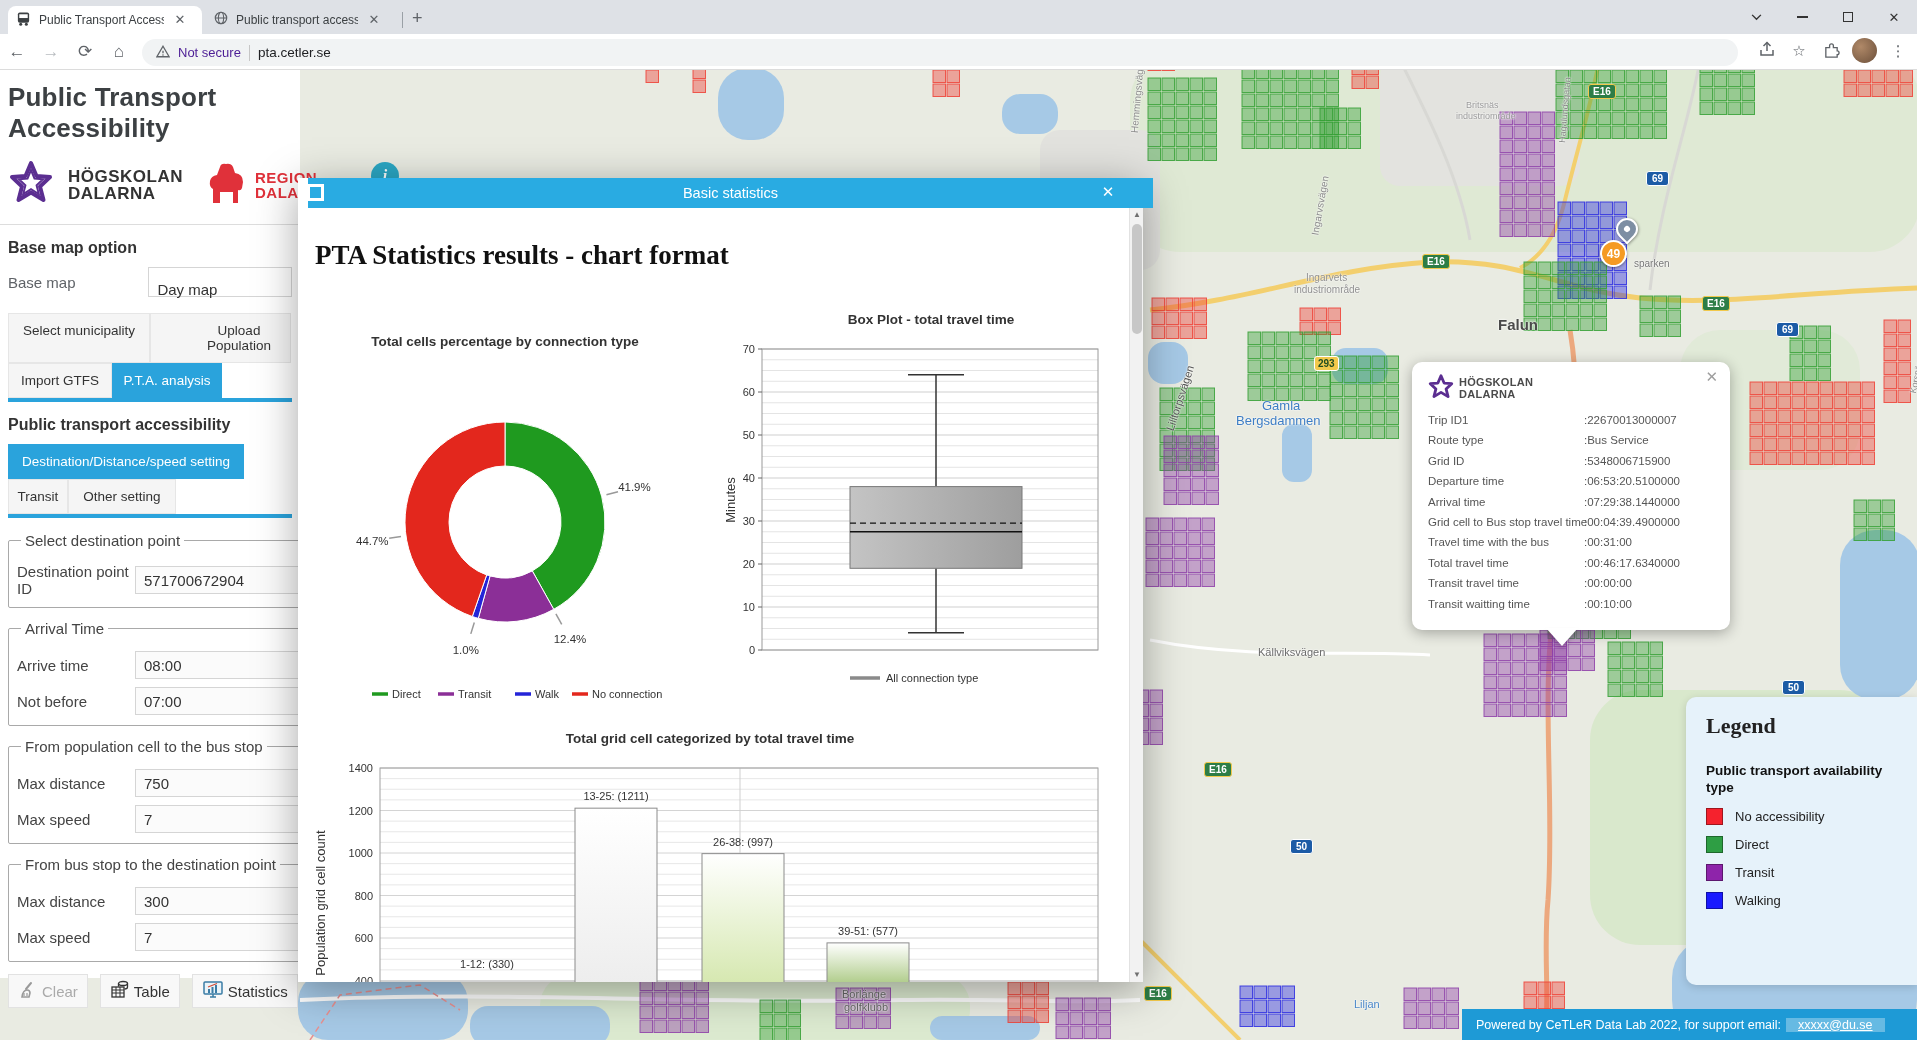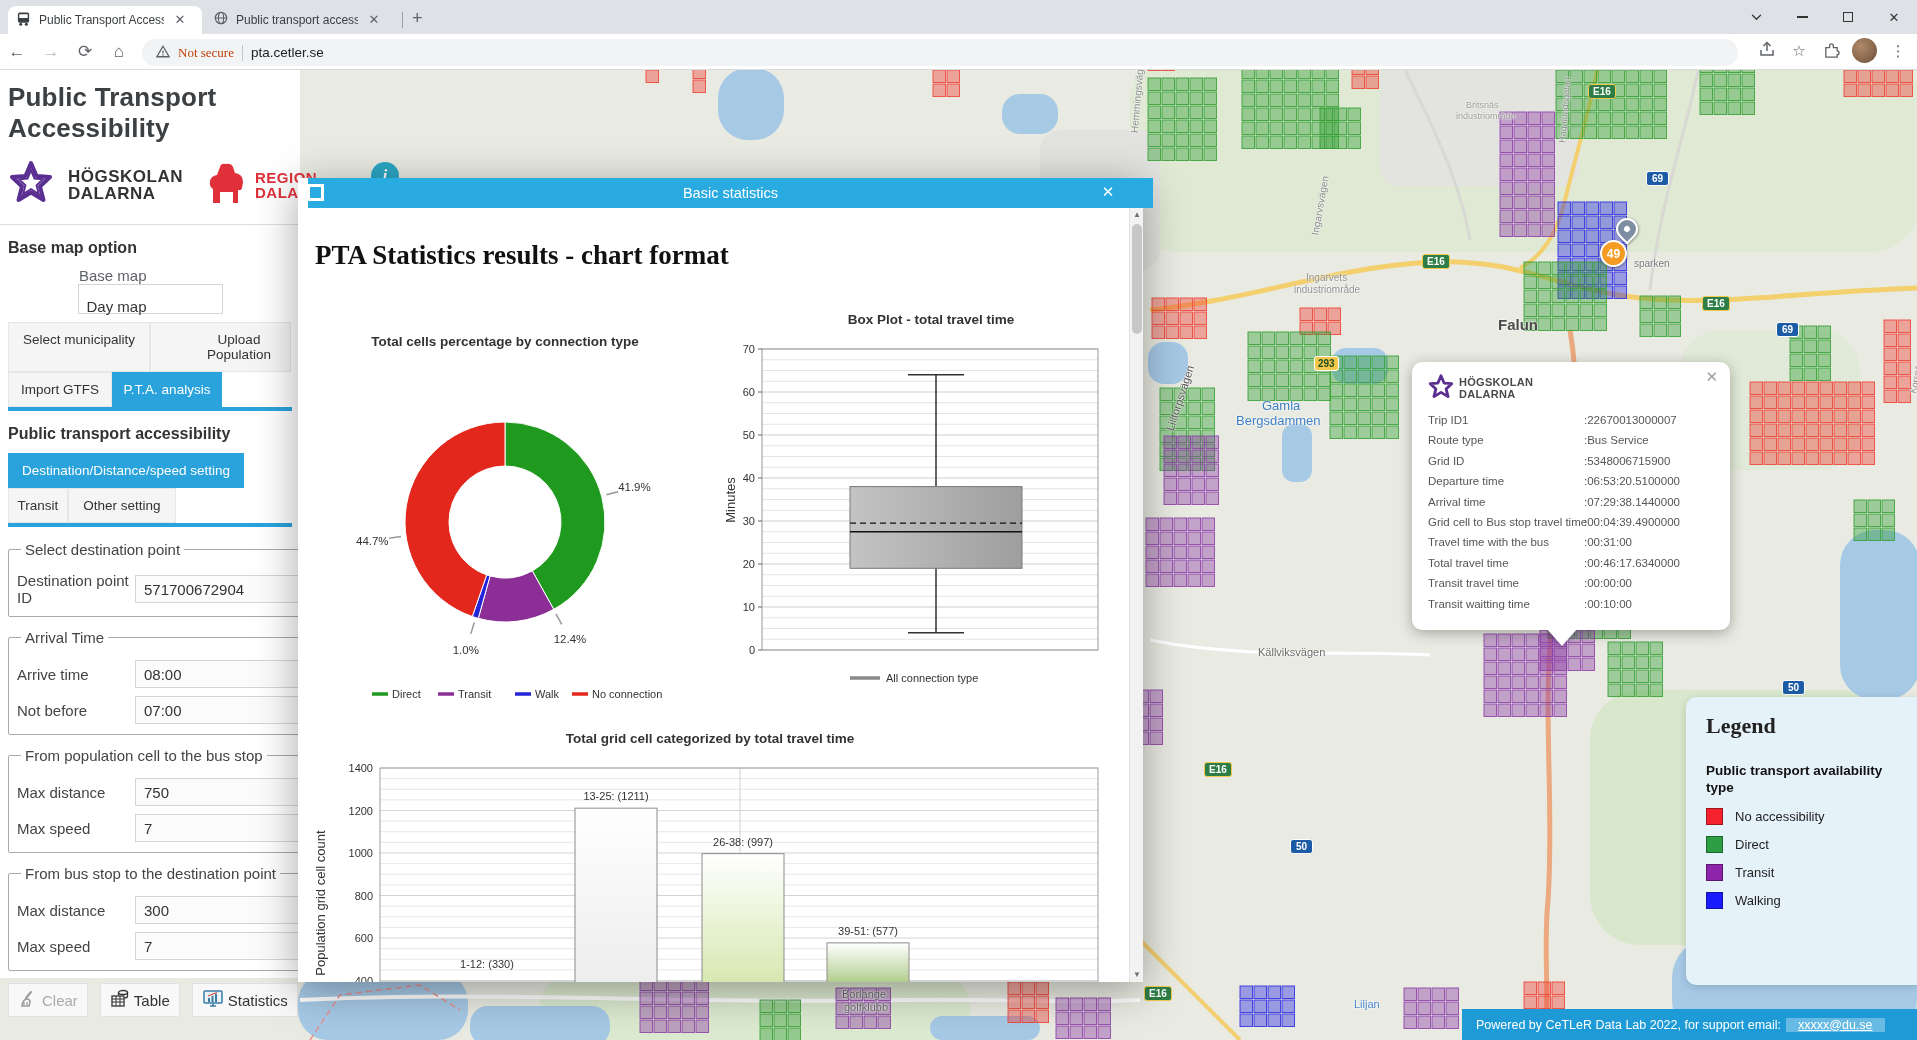--- a/index.html
+++ b/index.html
@@ -15,21 +15,21 @@
   .newtab { position:absolute; top:8px; font-size:18px; color:#5f6368; }
   .tabdiv { position:absolute; top:12px; width:1px; height:16px; background:#9aa0a6; }
   .winbtns { position:absolute; top:0; right:0; height:34px; display:flex; align-items:center; z-index:41; }
   .winbtn { width:46px; height:34px; display:flex; align-items:center; justify-content:center; color:#333; font-size:13px; }
   .sq { width:10px; height:10px; border:1px solid #333; }
   .mindash { width:11px; height:1.5px; background:#333; }
   .toolbar { position:absolute; left:0; top:34px; width:1917px; height:36px; background:#fff; border-bottom:1px solid #dcdcdc; z-index:40; display:flex; align-items:center; }
   .navic { font-size:17px; color:#5f6368; width:34px; text-align:center; }
   .navic.dim { color:#b8bcc0; }
   .omnibox { position:absolute; left:142px; top:5px; width:1596px; height:27px; background:#f1f3f4; border-radius:14px; display:flex; align-items:center; padding:0 14px; gap:8px; }
-  .omni-sec { color:#c2410c; font-size:13px;font-family:Liberation Serif, serif; }
+  .omni-sec { color:#4c1d95; font-size:13px; }
   .omni-div { width:1px; height:16px; background:#c6c6c6; }
   .omni-url { color:#202124; font-size:13.5px; }
   .tb-right { position:absolute; right:8px; top:38px; display:flex; align-items:center; gap:10px; z-index:42; }
   .tb-ic { width:22px; text-align:center; color:#5f6368; font-size:15px; }
   .avatar { width:25px; height:25px; border-radius:50%; background:radial-gradient(circle at 35% 35%, #b08968, #6b4f3a); }
 
   
   #map { position:absolute; left:0; top:70px; width:1917px; height:970px; background:#e9ebe2; z-index:1; }
   .patch { position:absolute; }
   .maplabel { position:absolute; white-space:nowrap; text-shadow:0 0 2px #fff,0 0 2px #fff; z-index:4; }
@@ -44,21 +44,21 @@
   .marker-pin::after { content:""; position:absolute; left:6px; top:6px; width:6px; height:6px; background:#fff; border-radius:50%; }
 
   
   #sidebar { position:absolute; left:0; top:70px; width:300px; height:908px; background:#fff; z-index:10; padding:12px 8px 0 8px; }
   .sb-title { font-size:26px; font-weight:bold; color:#3c4043; letter-spacing:.2px; }
   .logos { display:flex; align-items:center; gap:14px; margin:16px 0 14px 0; }
   .logo-txt { font-weight:bold; color:#333; font-size:17px; line-height:1.0; letter-spacing:.5px; }
   .logo-txt.red { color:#e0313a; font-size:15px; }
   .sb-hr { border:none; border-top:1px solid #ddd; margin:4px -8px 14px -8px; }
   .sb-h { font-size:16px; font-weight:bold; color:#333; margin-bottom:10px; }
-  .bm-row { display:flex; align-items:center; margin-bottom:8px;flex-direction:column; }
+  .bm-row { display:flex; align-items:center; margin-bottom:16px; }
   .bm-label { font-size:15px; color:#5f6368; width:142px; }
   .bm-select { width:145px; height:30px; border:1px solid #d5d5d5; background:#fff; font-size:15px; color:#333; padding:13px 8px; }
   .tabgrid { display:flex; flex-wrap:wrap; }
   .sbtab { background:#f5f5f5; border:1px solid #e6e6e6; color:#333; font-size:13.5px; text-align:center; padding:9px 4px; }
   .sbtab.on { background:#2aa3dc; color:#fff; border-color:#2aa3dc; }
   .blueline { height:4px; background:#2aa3dc; margin:0 0 14px 0; }
   .fset { border:1px solid #a9a9a9; border-radius:2px; margin:0 0 12px 0; padding:6px 8px 10px 8px; }
   .fset legend { font-size:15px; color:#444; padding:0 4px; margin-left:4px; }
   .frow { display:flex; align-items:center; margin-top:8px; position:relative; }
   .flabel { font-size:15px; color:#444; width:118px; flex:none; }

